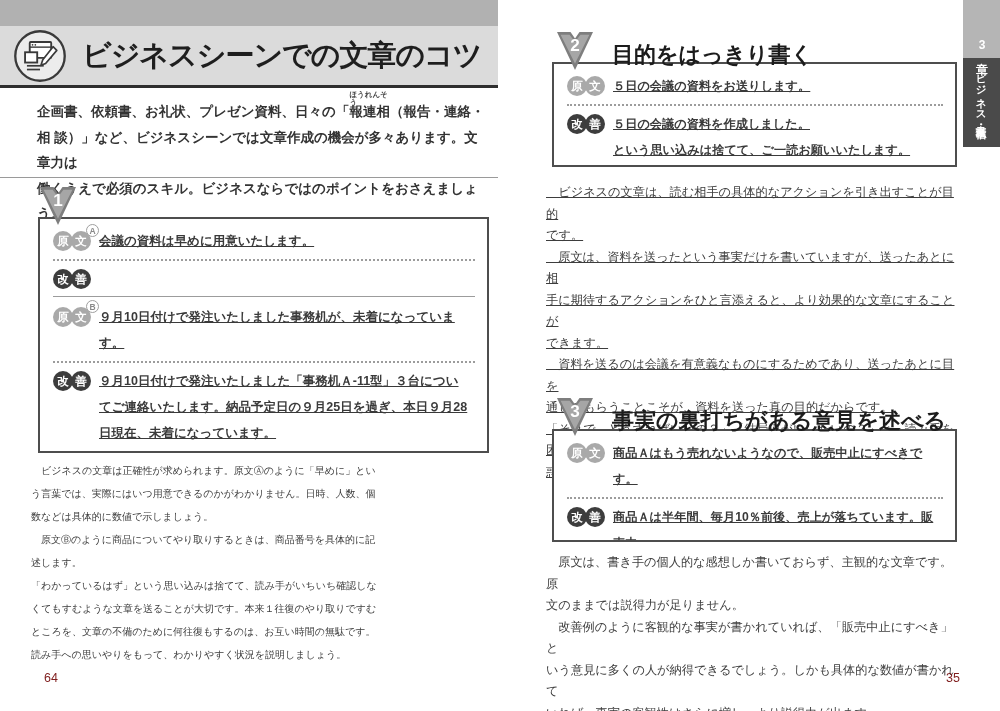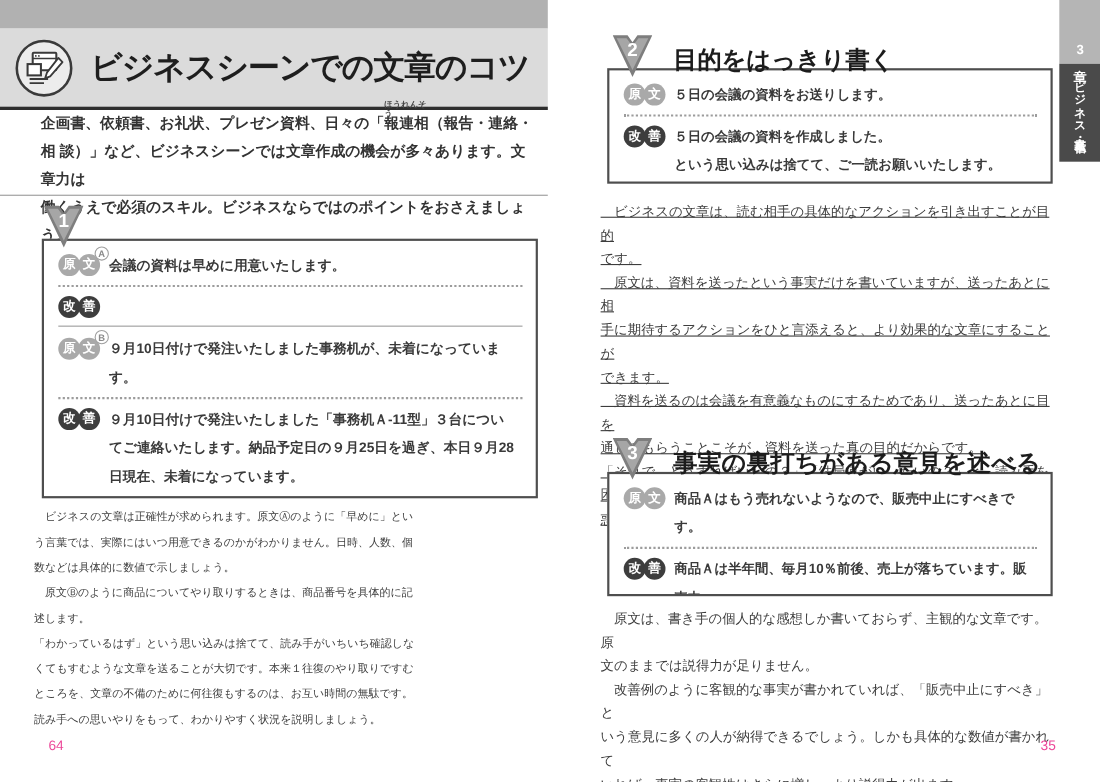--- a/index.html
+++ b/index.html
@@ -4,21 +4,21 @@
 <style>
   html,body{margin:0;padding:0;background:#e8e8e8;}
   #spread{
     position:relative;width:1000px;height:711px;background:#ffffff;
     font-family:"Liberation Sans","DejaVu Sans",sans-serif;color:#3c3c3c;
     overflow:hidden;margin:0 auto;
   }
   
   .top-strip{position:absolute;left:0;top:0;width:498px;height:26px;background:#b1b1b1;}
   .title-band{
-    position:absolute;left:0;top:26px;width:498px;height:74px;background:#dbdbdb;
+    position:absolute;left:0;top:26px;width:498px;height:62px;background:#dbdbdb;
     border-bottom:3px solid #2e2e2e;display:flex;align-items:center;box-sizing:border-box;
   }
   .title-icon{width:56px;height:56px;margin-left:12px;flex:0 0 56px;}
   .chapter-title{
     margin:0 0 0 14px;font-size:29px;font-weight:bold;color:#1e1e1e;
     letter-spacing:-1px;white-space:nowrap;
   }
   .intro{
     position:absolute;left:37px;top:99px;width:452px;
     font-size:13.5px;font-weight:bold;line-height:25.5px;color:#333;
@@ -55,32 +55,32 @@
   }
   .cc + .cc{margin-left:-2px;}
   .badge-gray .cc{background:#a9a9a9;}
   .badge-dark .cc{background:#3d3d3d;}
   .sup{
     position:absolute;top:-7px;left:33px;width:13px;height:13px;border:1px solid #9f9f9f;
     border-radius:50%;background:#fff;color:#8a8a8a;font-size:8.5px;font-weight:bold;
     display:flex;align-items:center;justify-content:center;box-sizing:border-box;
   }
   .sup:empty{display:none;}
-  .ex-text{font-weight:bold;color:#3a3a3a;white-space:pre-line;font-size:12.5px;line-height:26px;}
+  .ex-text{font-weight:bold;color:#3a3a3a;white-space:pre-line;font-size:12.5px;line-height:26px;text-decoration:underline;}
   .box2 .ex-text,.box3 .ex-text{font-size:12.2px;}
   .dotted{border-top:2px dotted #9c9c9c;margin:5px 0;}
   .soliddiv{border-top:1px solid #9c9c9c;margin:7px 0;}
 
   
   .body{position:absolute;white-space:pre-line;color:#3d3d3d;}
   .body-left{left:31px;top:459px;width:460px;font-size:10px;line-height:23px;}
   .body-right-1{left:546px;top:182px;width:414px;font-size:12.2px;line-height:21.5px;text-decoration:underline;}
   .body-right-2{left:546px;top:552px;width:414px;font-size:12.2px;line-height:21.5px;}
 
-  .page-num{position:absolute;font-size:12.5px;color:#ec4899;}
+  .page-num{position:absolute;font-size:12.5px;color:#7f1d1d;}
   .pn-left{left:44px;top:671px;}
   .pn-right{left:946px;top:671px;}
 
   
   .side-tab{position:absolute;left:963px;top:0;width:37px;}
   .tab-chapter{
     height:58px;background:#b5b5b5;display:flex;flex-direction:column;
     align-items:center;justify-content:flex-end;padding-bottom:4px;box-sizing:border-box;
   }
   .tab-title{

